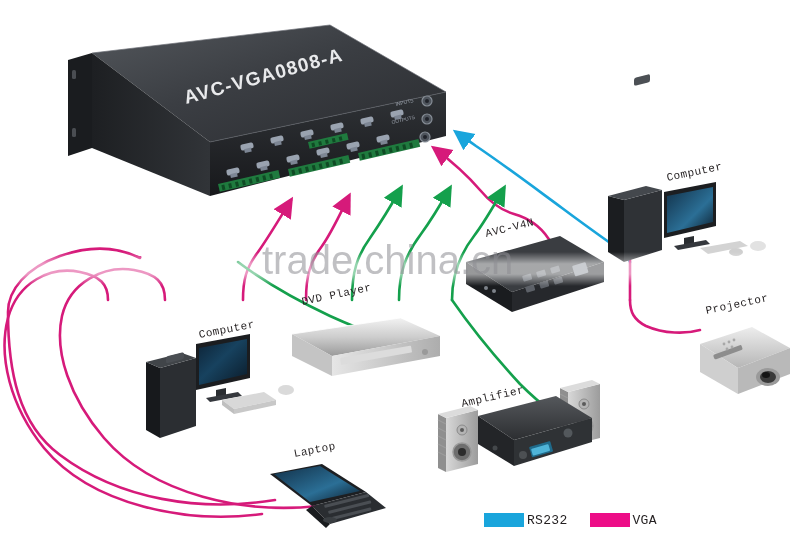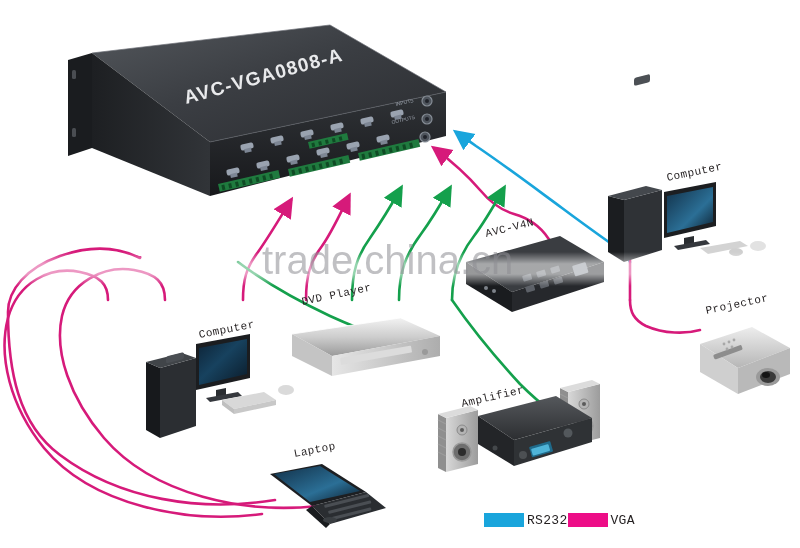--- a/index.html
+++ b/index.html
@@ -19,21 +19,21 @@
     font-size:11px;
     color:#231f20;
     white-space:nowrap;
     transform-origin:left bottom;
     letter-spacing:.5px;
   }
 
   
   #legend{
     position:absolute;left:470px;top:505px;width:330px;height:30px;
-    display:flex;align-items:center;
+    display:flex;align-items:center;gap:22px;
   }
   .leg-item{display:flex;align-items:center;}
   .leg-sw{width:40px;height:14px;display:block;}
   .leg-tx{
     font-family:"Liberation Mono", monospace;
     font-size:13px;color:#231f20;margin-left:3px;letter-spacing:.3px;
   }
   #leg-rs232{margin-left:14px;}
   #leg-vga{}
 

